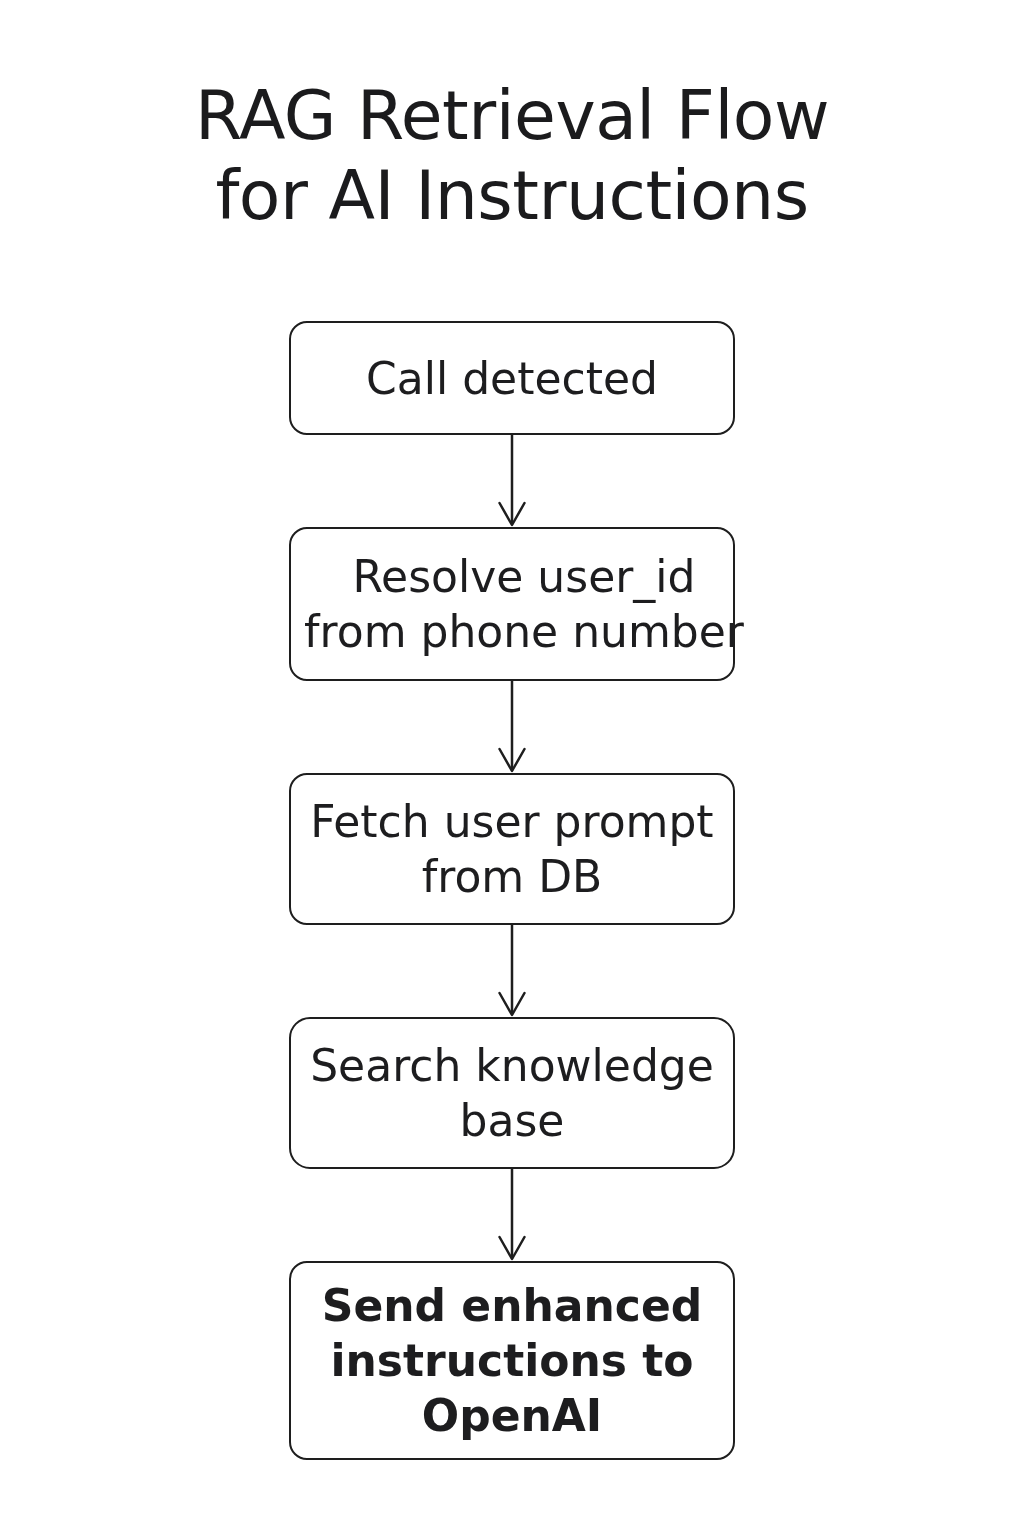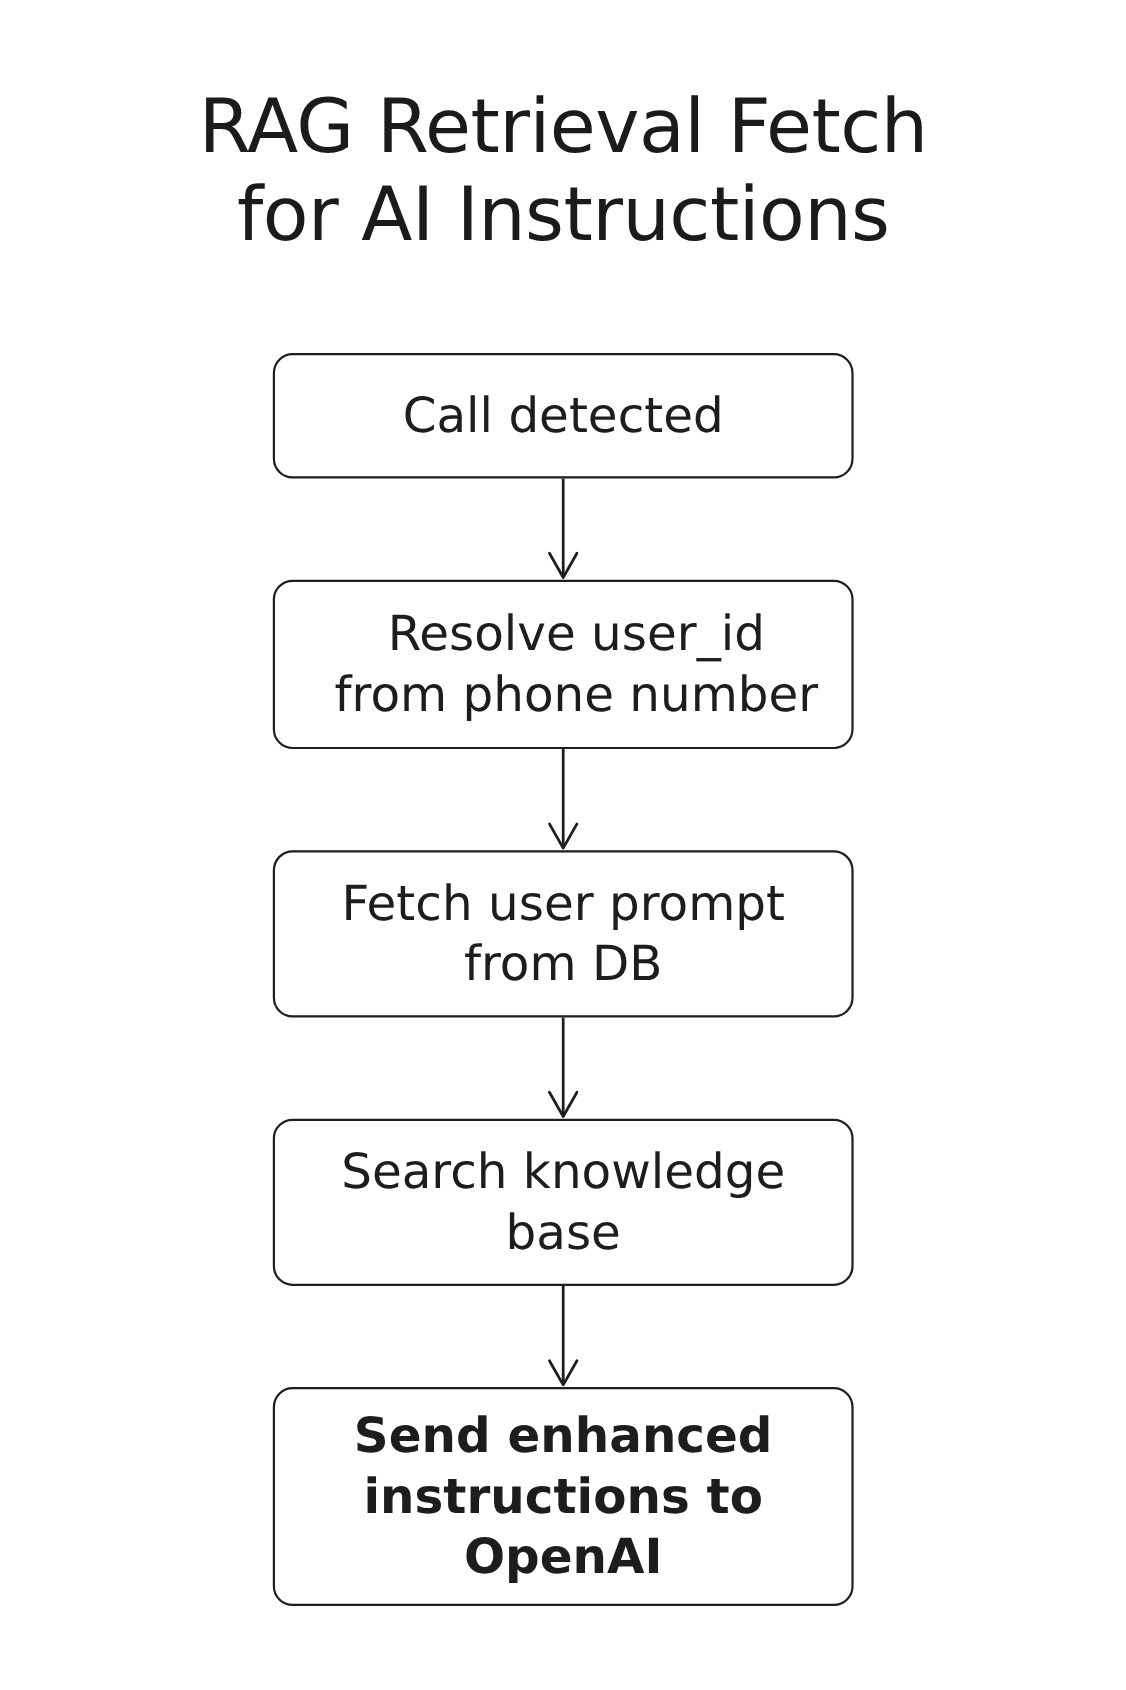--- a/index.html
+++ b/index.html
@@ -31,58 +31,58 @@
     color: #1b1b1d;
     letter-spacing: -0.5px;
   }
   .flow {
     display: flex;
     flex-direction: column;
     align-items: center;
   }
   .node {
     box-sizing: border-box;
-    width: 528px;
+    width: 446px;
     border: 2.5px solid #1e1e1e;
     border-radius: 18px;
     background: #ffffff;
     display: flex;
     align-items: center;
     justify-content: center;
   }
   .node .label {
     font-size: 44px;
     line-height: 55px;
     text-align: center;
     white-space: pre;
     color: #1d1d1f;
   }
   .n1 { min-height: 114px; }
   .n2 { min-height: 154px; padding-left: 24px; }
   .n3 { min-height: 152px; justify-content: center; }
-  .n4 { min-height: 152px; }
+  .n4 { min-height: 152px; border-radius: 21px; }
   .n5 { min-height: 199px; font-weight: bold; }
   .arrow {
     display: block;
     flex: 0 0 auto;
   }
   .arrow line, .arrow polyline {
     stroke: #1e1e1e;
     stroke-width: 2.5;
     fill: none;
     stroke-linecap: round;
     stroke-linejoin: round;
   }
 </style>
 </head>
 <body>
 
 <div class="canvas">
 
-  <h1 class="title">RAG Retrieval Fetch
+  <h1 class="title">RAG Retrieval Flow
 for AI Instructions</h1>
 
   <div class="flow">
 
     <div class="node n1">
       <span class="label">Call detected</span>
     </div>
 
     <svg class="arrow" width="50" height="92" viewBox="0 0 50 92" aria-hidden="true">
       <line x1="25" y1="0" x2="25" y2="89"></line>

